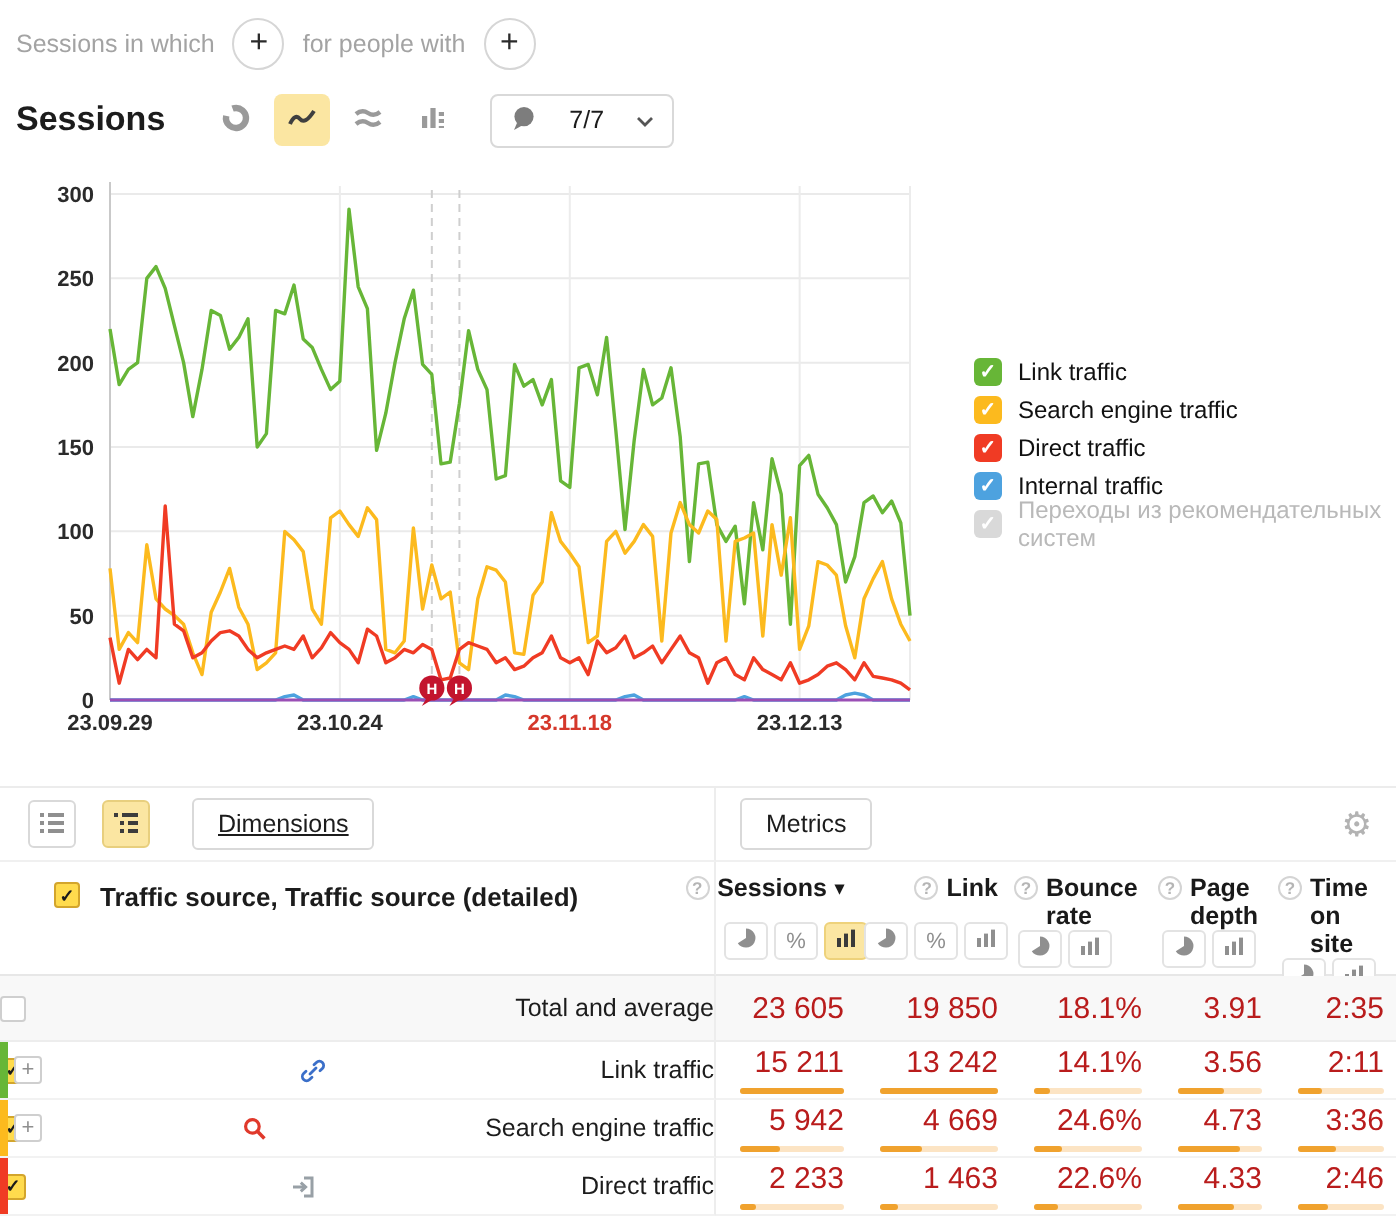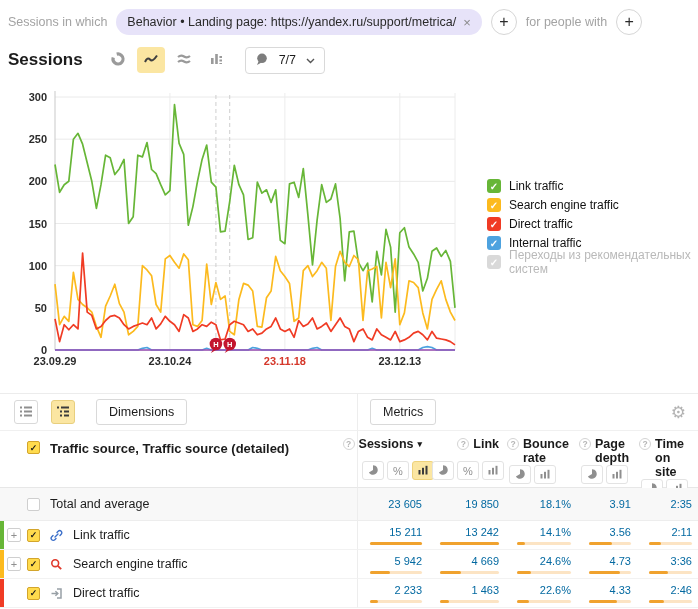--- a/index.html
+++ b/index.html
@@ -15,39 +15,39 @@
   .plus-btn { width:26px; height:26px; border:1px solid #d6d6d6; border-radius:50%; background:#fff;
     font-size:16px; color:#2a2a2a; display:flex; align-items:center; justify-content:center; cursor:pointer; }
 
   
   .chart-header { height:36px; display:flex; align-items:center; gap:5px; padding:8px 14px 0 8px; }
   .chart-title { font-size:17px; font-weight:700; margin-right:16px; }
   .ct-btn { width:28px; height:26px; border-radius:4px; background:transparent; border:none;
     display:flex; align-items:center; justify-content:center; cursor:pointer; }
   .ct-btn.selected { background:#fbe6a2; }
   .ann-dd { border:1px solid #d9d9d9; border-radius:4px; height:27px; padding:0 9px; background:#fff;
-    display:flex; align-items:center; gap:10px; margin-left:9px; font-size:12.5px; cursor:pointer; }
+    display:flex; align-items:center; gap:16px; margin-left:9px; font-size:12.5px; cursor:pointer; }
   .hide-chart { margin-left:auto; border:1px solid #cfcfcf; border-radius:15px; height:27px; padding:0 13px;
     background:#fff; display:flex; align-items:center; gap:6px; font-size:12.5px; cursor:pointer; }
 
   
   .chart-area { position:relative; height:318px; }
   .chart-svg { position:absolute; left:6px; top:8px; }
   .legend { position:absolute; left:487px; top:105px; display:flex; flex-direction:column; gap:5px; }
   .legend-item { display:flex; align-items:center; gap:8px; font-size:12px; color:#111; cursor:pointer; height:14px; }
   .legend-item.disabled { color:#b9b9b9; }
   .cb { width:14px; height:14px; border-radius:3px; color:#fff; font-size:10px; font-weight:700;
     display:flex; align-items:center; justify-content:center; flex:none; }
 
   
   .lower { position:absolute; top:393px; left:0; width:698px; display:grid;
     grid-template-columns:358px 70px 77px 72px 60px 61px; border-top:1px solid #ececec; }
   .c1 { border-right:1px solid #ededed; }
   .tb-left { grid-column:1; height:37px; display:flex; align-items:center; gap:13px; padding-left:14px;
-    border-bottom:1px solid #f0f0f0; }
+    border-bottom:1px solid #f0f0f0;text-decoration:underline; }
   .tb-right { grid-column:2 / -1; height:37px; display:flex; align-items:center; gap:4px; padding:0 12px;
     border-bottom:1px solid #f0f0f0; }
   .sq-btn { width:24px; height:24px; border:1px solid #d9d9d9; border-radius:3px; background:#fff;
     display:flex; align-items:center; justify-content:center; cursor:pointer; }
   .sq-btn.selected { background:#fbe6a2; border-color:#e8cf7e; }
   .txt-btn { height:26px; border:1px solid #d9d9d9; border-radius:3px; background:#fff; padding:0 12px;
     font-size:12.5px; color:#1c1c1c; display:flex; align-items:center; gap:6px; cursor:pointer;
     font-family:"Liberation Sans",sans-serif; }
   .gear { margin-left:auto; font-size:17px; color:#b3b3b3; cursor:pointer; line-height:1; }
 
@@ -60,49 +60,45 @@
     text-align:left; cursor:pointer; }
   .qmark { width:12px; height:12px; border:1px solid #d4d4d4; border-radius:50%; color:#b5b5b5; flex:none;
     font-size:8.5px; font-weight:700; display:flex; align-items:center; justify-content:center; margin-top:1px; }
   .sort { font-size:9px; margin-top:2px; }
   .toggles { display:flex; gap:3px; margin-top:auto; margin-bottom:7px; margin-right:auto; padding-left:2px; }
   .toggle { width:22px; height:19px; border:1px solid #e3e3e3; border-radius:3px; background:#fff;
     display:flex; align-items:center; justify-content:center; cursor:pointer; color:#8f8f8f;
     font-size:11px; font-family:"Liberation Sans",sans-serif; }
   .toggle.selected { background:#fbe6a2; border-color:#eed27b; color:#333; }
 
-  .rowleft { grid-column:1; position:relative; display:flex; align-items:center; gap:10px; padding-left:27px;
-    border-bottom:1px solid #f2f2f2; font-size:12.5px; }
+  .rowleft { grid-column:1; position:relative; display:flex; align-items:center; gap:10px; 
+    border-bottom:1px solid #f2f2f2; font-size:12.5px;justify-content:space-between; }
   .rowleft .label { cursor:pointer; }
   .strip { position:absolute; left:0; top:0; bottom:0; width:4px; }
   .expand { position:absolute; left:7px; width:14px; height:14px; border:1px solid #cfcfcf; border-radius:2px;
     background:#fff; color:#8f8f8f; font-size:11px; line-height:11px; text-align:center; cursor:pointer; padding:0; }
   .checkbox { width:13px; height:13px; border-radius:2px; flex:none; display:flex; align-items:center;
     justify-content:center; font-size:9px; font-weight:700; color:#1a1a1a; cursor:pointer; }
   .checkbox.on { background:#ffdb4d; border:1px solid #d3a52c; }
   .checkbox.off { background:#fff; border:1px solid #cfcfcf; }
   .row-icon { width:13px; height:13px; flex:none; display:flex; }
   .vcell { display:flex; flex-direction:column; align-items:flex-end; justify-content:center;
     padding-right:6px; border-bottom:1px solid #f2f2f2; }
-  .num { font-size:11px; color:#0369a1; }
+  .num { font-size:15px; color:#b91c1c; }
   .track { width:calc(100% - 12px); height:3px; background:#fce4c4; border-radius:2px; margin-top:4px;
     position:relative; }
   .fill { position:absolute; left:0; top:0; height:3px; background:#f0a22e; border-radius:2px; }
   .total-bg { background:#f8f8f8; border-bottom:1px solid #ededed; }
   .h33 { height:33px; } .h29 { height:29px; }
 </style>
 </head>
 <body>
 
 <div class="filter-bar">
   <span class="muted">Sessions in which</span>
-  <span class="chip">
-    <span>Behavior • Landing page: https://yandex.ru/support/metrica/</span>
-    <span class="chip-close">×</span>
-  </span>
   <button class="plus-btn">+</button>
   <span class="muted">for people with</span>
   <button class="plus-btn">+</button>
 </div>
 
 <div class="chart-header">
   <span class="chart-title">Sessions</span>
   <button class="ct-btn">
     <span><svg width="16" height="16">
           <circle cx="8" cy="8" r="5" fill="none" stroke="#9a9a9a" stroke-width="3.2" stroke-dasharray="21 5" transform="rotate(-50 8 8)"></circle>

